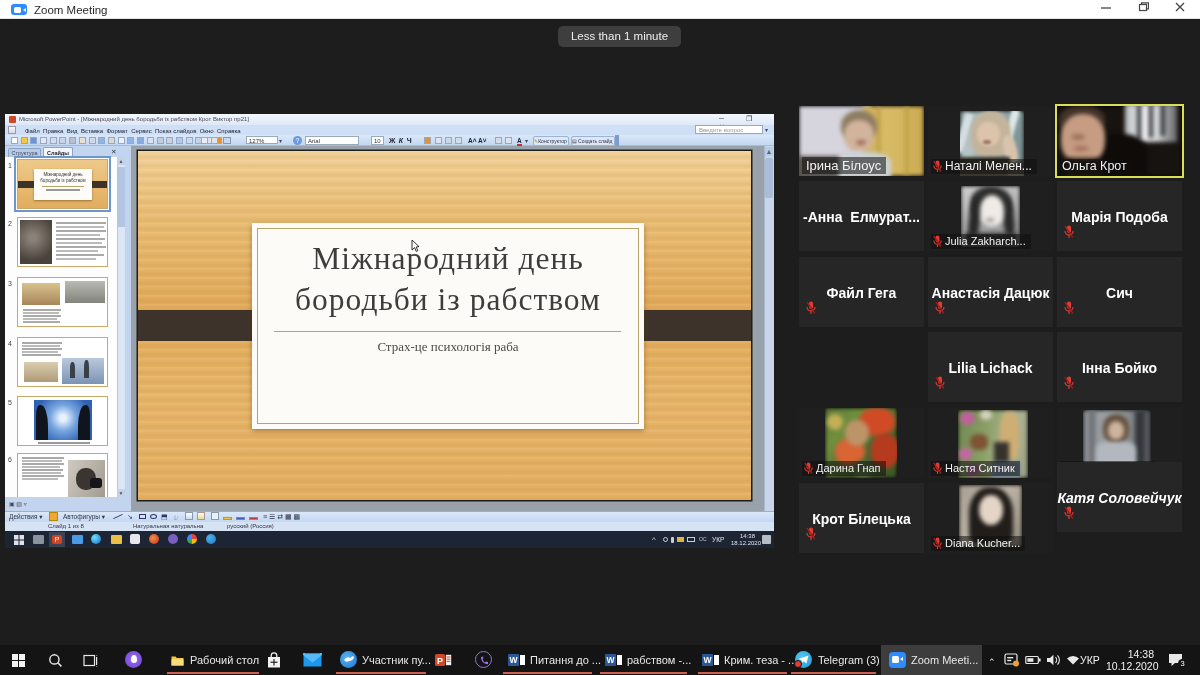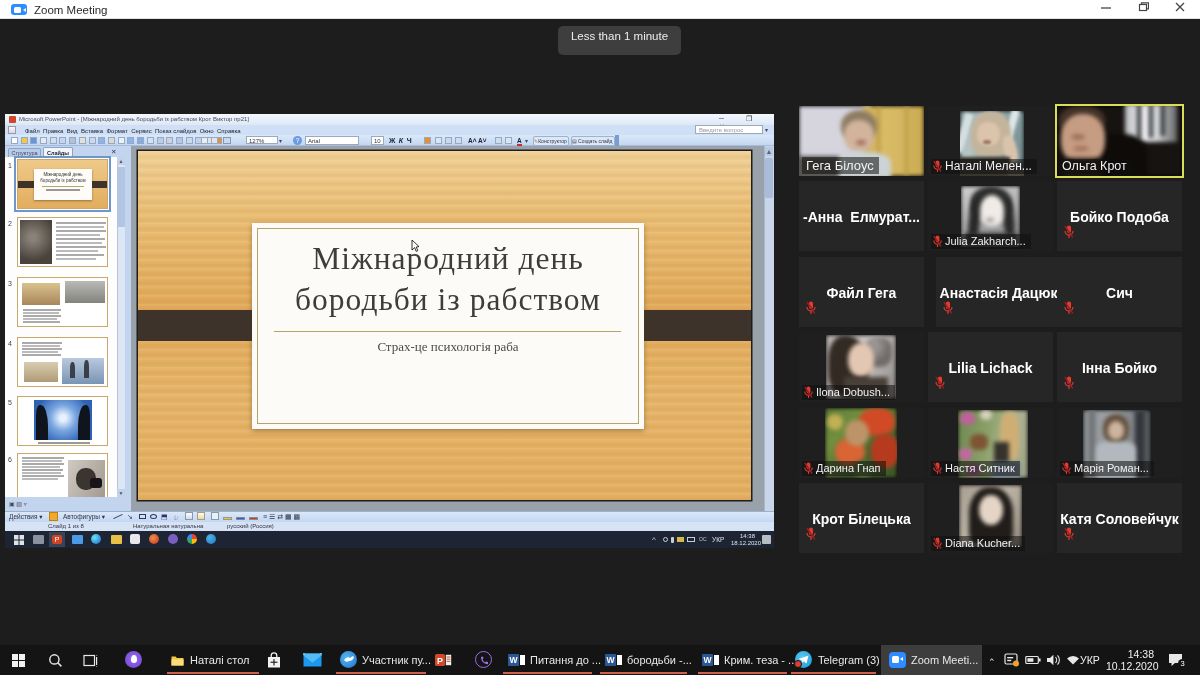--- a/index.html
+++ b/index.html
@@ -9,21 +9,21 @@
 
   
   #ztitle { position:absolute; left:0; top:0; width:1200px; height:19px; background:#ffffff; border-bottom:1px solid #e2e2e2; }
   #ztitle .txt { position:absolute; left:34px; top:4px; font-size:11.5px; color:#2a2a2a; }
   #zicon { position:absolute; left:11px; top:4px; width:16px; height:11px; background:#2d8cff; border-radius:3px; }
   #zicon:before { content:""; position:absolute; left:2.5px; top:2.5px; width:7px; height:6px; background:#fff; border-radius:1.5px; }
   #zicon:after { content:""; position:absolute; right:1.5px; top:3.5px; width:0; height:0; border-top:2px solid transparent; border-bottom:2px solid transparent; border-right:3.5px solid #fff; }
   .winbtn { position:absolute; top:0; width:13px; height:13px; color:#444; font-size:12px; }
 
   
-  #toast { position:absolute; left:558px; top:26px; width:123px; height:29px; background:#3e3e3e; border-radius:5px; color:#ededed; font-size:11.5px; text-align:center; line-height:21px; }
+  #toast { position:absolute; left:558px; top:26px; width:123px; height:21px; background:#3e3e3e; border-radius:5px; color:#ededed; font-size:11.5px; text-align:center; line-height:21px; }
 
   
   #share { position:absolute; left:5px; top:114px; width:769px; height:434px; background:#9aa2ac; }
   #ppt-title { position:absolute; left:0; top:0; width:769px; height:11px; background:linear-gradient(#f4f8fd,#dde8f6); font-size:6px; color:#555; }
   #ppt-menu { position:absolute; left:0; top:11px; width:769px; height:10px; background:#cedff6; font-size:7px; color:#223; }
   #ppt-tool { position:absolute; left:0; top:21px; width:769px; height:11px; background:linear-gradient(#dbe8f9,#c2d7f2); border-bottom:1px solid #a8bcd8; }
   #ppt-left { position:absolute; left:0; top:32px; width:126px; height:365px; background:#c3d4ee; }
   #ppt-slidearea { position:absolute; left:126px; top:32px; width:643px; height:365px; background:#99a1ab; }
   #ppt-draw { position:absolute; left:0; top:397px; width:769px; height:11px; background:linear-gradient(#dbe8f9,#c2d7f2); border-top:1px solid #9ab0cc; }
   #ppt-status { position:absolute; left:0; top:408px; width:769px; height:9px; background:#d6e3f4; font-size:6px; color:#334; }
@@ -290,21 +290,21 @@
       <div class="abs" style="left:0;top:0;width:72px;height:70px;background:#d6d5de;"></div>
       <div class="abs" style="left:64px;top:0;width:61px;height:70px;background:linear-gradient(90deg,#cdae58 0%,#d9bc66 30%,#d4b660 70%,#c9a94f 100%);"></div>
       <div class="abs" style="left:78px;top:0;width:3px;height:70px;background:#b99a42;"></div>
       <div class="abs" style="left:106px;top:0;width:3px;height:70px;background:#b99a42;"></div>
       <div class="abs" style="left:42px;top:4px;width:36px;height:30px;background:#8d7c62;border-radius:50% 50% 40% 40%;"></div>
       <div class="abs" style="left:45px;top:14px;width:30px;height:32px;background:#d2b49c;border-radius:46%;"></div>
       <div class="abs" style="left:57px;top:34px;width:10px;height:5px;background:#a06a5c;border-radius:50%;"></div>
       <div class="abs" style="left:36px;top:46px;width:56px;height:26px;background:#ccd3d6;border-radius:40% 40% 0 0;"></div>
       <div class="abs" style="left:-4px;top:50px;width:44px;height:22px;background:#56524e;"></div>
     </div>
-    <div class="vlabel" style="padding-left:4px;font-size:13px;height:17px;">Гега Білоус</div>
+    <div class="vlabel" style="padding-left:4px;font-size:13px;height:17px;">Ірина Білоус</div>
   </div>
 
   <div class="cell" style="left:928px; top:106px; background:#1f1f1f;">
     <div class="vid" style="left:32px;top:5px;width:64px;height:65px;">
       <div class="abs" style="left:0;top:0;width:64px;height:65px;background:linear-gradient(115deg,#93a8aa 0%,#b9c6c6 30%,#8aa0a2 55%,#708a8c 100%);"></div>
       <div class="abs" style="left:46px;top:-2px;width:8px;height:44px;background:#dde6e8;transform:rotate(16deg);filter:blur(1.5px);"></div>
       <div class="abs" style="left:0px;top:2px;width:8px;height:40px;background:#d5dfe2;transform:rotate(16deg);filter:blur(1.5px);"></div>
       <div class="abs" style="left:11px;top:0px;width:40px;height:46px;background:#c4b49c;border-radius:48% 48% 36% 36%;filter:blur(1.5px);"></div>
       <div class="abs" style="left:17px;top:11px;width:23px;height:24px;background:#dcc3ab;border-radius:46%;filter:blur(1.5px);"></div>
       <div class="abs" style="left:23px;top:29px;width:8px;height:4px;background:#9a7262;border-radius:50%;filter:blur(1px);"></div>
@@ -356,72 +356,57 @@
     </div>
     <div class="vlabel"><svg width="9" height="13" viewBox="0 0 9 13">
           <rect x="2.6" y="0.5" width="3.8" height="7" rx="1.9" fill="#e23b30"></rect>
           <path d="M0.8 5.5 a3.7 3.7 0 0 0 7.4 0" fill="none" stroke="#e23b30" stroke-width="1.1"></path>
           <line x1="4.5" y1="9.6" x2="4.5" y2="12" stroke="#e23b30" stroke-width="1.1"></line>
           <line x1="0.8" y1="1" x2="8" y2="11.5" stroke="#9c1f1f" stroke-width="1.4"></line>
         </svg>Julia Zakharch...</div>
   </div>
 
   <div class="cell" style="left:1057px; top:181px;">
-    <div class="cname">Бойко Подоба</div>
+    <div class="cname">Марія Подоба</div>
     <div class="micfree"><svg width="10" height="14" viewBox="0 0 9 13">
           <rect x="2.6" y="0.5" width="3.8" height="7" rx="1.9" fill="#e23b30"></rect>
           <path d="M0.8 5.5 a3.7 3.7 0 0 0 7.4 0" fill="none" stroke="#e23b30" stroke-width="1.1"></path>
           <line x1="4.5" y1="9.6" x2="4.5" y2="12" stroke="#e23b30" stroke-width="1.1"></line>
           <line x1="0.8" y1="1" x2="8" y2="11.5" stroke="#9c1f1f" stroke-width="1.4"></line>
         </svg></div>
   </div>
 
   <div class="cell" style="left:799px; top:257px;">
     <div class="cname">Файл Гега</div>
     <div class="micfree"><svg width="10" height="14" viewBox="0 0 9 13">
           <rect x="2.6" y="0.5" width="3.8" height="7" rx="1.9" fill="#e23b30"></rect>
           <path d="M0.8 5.5 a3.7 3.7 0 0 0 7.4 0" fill="none" stroke="#e23b30" stroke-width="1.1"></path>
           <line x1="4.5" y1="9.6" x2="4.5" y2="12" stroke="#e23b30" stroke-width="1.1"></line>
           <line x1="0.8" y1="1" x2="8" y2="11.5" stroke="#9c1f1f" stroke-width="1.4"></line>
         </svg></div>
   </div>
-  <div class="cell" style="left:928px; top:257px;margin-left:8px;">
+  <div class="cell" style="left:928px; top:257px;">
     <div class="cname">Анастасія Дацюк</div>
     <div class="micfree"><svg width="10" height="14" viewBox="0 0 9 13">
           <rect x="2.6" y="0.5" width="3.8" height="7" rx="1.9" fill="#e23b30"></rect>
           <path d="M0.8 5.5 a3.7 3.7 0 0 0 7.4 0" fill="none" stroke="#e23b30" stroke-width="1.1"></path>
           <line x1="4.5" y1="9.6" x2="4.5" y2="12" stroke="#e23b30" stroke-width="1.1"></line>
           <line x1="0.8" y1="1" x2="8" y2="11.5" stroke="#9c1f1f" stroke-width="1.4"></line>
         </svg></div>
   </div>
   <div class="cell" style="left:1057px; top:257px;">
     <div class="cname">Сич</div>
     <div class="micfree"><svg width="10" height="14" viewBox="0 0 9 13">
           <rect x="2.6" y="0.5" width="3.8" height="7" rx="1.9" fill="#e23b30"></rect>
           <path d="M0.8 5.5 a3.7 3.7 0 0 0 7.4 0" fill="none" stroke="#e23b30" stroke-width="1.1"></path>
           <line x1="4.5" y1="9.6" x2="4.5" y2="12" stroke="#e23b30" stroke-width="1.1"></line>
           <line x1="0.8" y1="1" x2="8" y2="11.5" stroke="#9c1f1f" stroke-width="1.4"></line>
         </svg></div>
   </div>
 
-  <div class="cell" style="left:799px; top:332px; background:#1f1f1f;">
-    <div class="vid" style="left:27px;top:3px;width:70px;height:64px;">
-      <div class="abs" style="left:0;top:0;width:70px;height:64px;background:linear-gradient(115deg,#b9b4b2 0%,#cfc9c6 45%,#8e8a88 100%);"></div>
-      <div class="abs" style="left:38px;top:2px;width:28px;height:30px;background:radial-gradient(circle at 30% 30%,#9a9492 20%,#6e6a68 60%);border-radius:40%;"></div>
-      <div class="abs" style="left:2px;top:0px;width:40px;height:62px;background:#332a24;border-radius:40% 55% 30% 40%;"></div>
-      <div class="abs" style="left:22px;top:8px;width:26px;height:34px;background:#e3c7b2;border-radius:48%;"></div>
-      <div class="abs" style="left:18px;top:42px;width:44px;height:22px;background:#4a403a;"></div>
-    </div>
-    <div class="vlabel"><svg width="9" height="13" viewBox="0 0 9 13">
-          <rect x="2.6" y="0.5" width="3.8" height="7" rx="1.9" fill="#e23b30"></rect>
-          <path d="M0.8 5.5 a3.7 3.7 0 0 0 7.4 0" fill="none" stroke="#e23b30" stroke-width="1.1"></path>
-          <line x1="4.5" y1="9.6" x2="4.5" y2="12" stroke="#e23b30" stroke-width="1.1"></line>
-          <line x1="0.8" y1="1" x2="8" y2="11.5" stroke="#9c1f1f" stroke-width="1.4"></line>
-        </svg>Ilona Dobush...</div>
-  </div>
   <div class="cell" style="left:928px; top:332px;">
     <div class="cname">Lilia Lichack</div>
     <div class="micfree"><svg width="10" height="14" viewBox="0 0 9 13">
           <rect x="2.6" y="0.5" width="3.8" height="7" rx="1.9" fill="#e23b30"></rect>
           <path d="M0.8 5.5 a3.7 3.7 0 0 0 7.4 0" fill="none" stroke="#e23b30" stroke-width="1.1"></path>
           <line x1="4.5" y1="9.6" x2="4.5" y2="12" stroke="#e23b30" stroke-width="1.1"></line>
           <line x1="0.8" y1="1" x2="8" y2="11.5" stroke="#9c1f1f" stroke-width="1.4"></line>
         </svg></div>
   </div>
   <div class="cell" style="left:799px; top:408px; background:#1f1f1f;">
@@ -504,21 +489,21 @@
       <div class="abs" style="left:10px;top:2px;width:44px;height:58px;background:#211d1a;border-radius:45% 45% 20% 20%;"></div>
       <div class="abs" style="left:20px;top:10px;width:24px;height:30px;background:#e4d5c6;border-radius:48%;"></div>
     </div>
     <div class="vlabel"><svg width="9" height="13" viewBox="0 0 9 13">
           <rect x="2.6" y="0.5" width="3.8" height="7" rx="1.9" fill="#e23b30"></rect>
           <path d="M0.8 5.5 a3.7 3.7 0 0 0 7.4 0" fill="none" stroke="#e23b30" stroke-width="1.1"></path>
           <line x1="4.5" y1="9.6" x2="4.5" y2="12" stroke="#e23b30" stroke-width="1.1"></line>
           <line x1="0.8" y1="1" x2="8" y2="11.5" stroke="#9c1f1f" stroke-width="1.4"></line>
         </svg>Diana Kucher...</div>
   </div>
-  <div class="cell" style="left:1057px; top:483px;">
+  <div class="cell" style="left:1057px; top:462px;font-style:italic;">
     <div class="cname">Катя Соловейчук</div>
     <div class="micfree"><svg width="10" height="14" viewBox="0 0 9 13">
           <rect x="2.6" y="0.5" width="3.8" height="7" rx="1.9" fill="#e23b30"></rect>
           <path d="M0.8 5.5 a3.7 3.7 0 0 0 7.4 0" fill="none" stroke="#e23b30" stroke-width="1.1"></path>
           <line x1="4.5" y1="9.6" x2="4.5" y2="12" stroke="#e23b30" stroke-width="1.1"></line>
           <line x1="0.8" y1="1" x2="8" y2="11.5" stroke="#9c1f1f" stroke-width="1.4"></line>
         </svg></div>
   </div>
 
   <div id="tbar">
@@ -536,21 +521,21 @@
         <rect x="1" y="2.5" width="10.5" height="10" fill="none" stroke="#e8e8e8" stroke-width="1.2"></rect>
         <path d="M13.6 4 v8 M13.6 2 v0.5 M13.6 13 v0.5" stroke="#e8e8e8" stroke-width="1.2"></path>
       </svg>
     <div class="abs" style="left:125px;top:6px;width:17px;height:17px;background:radial-gradient(circle at 50% 45%,#9a6ef0,#6d3fd4);border-radius:50%;"></div>
     <div class="abs" style="left:130.5px;top:10px;width:6px;height:8px;background:#fff;border-radius:50% 50% 50% 50% / 60% 60% 40% 40%;"></div>
     <div class="abs" style="left:171px;top:8px;width:13px;height:13px;">
       <svg width="13" height="13" viewBox="0 0 13 13">
           <path d="M0.5 2.5 h4 l1.4 1.6 h6.6 v7.4 h-12 z" fill="#f5c842"></path>
           <path d="M0.5 5.4 h12 v6.1 h-12 z" fill="#fadd7d"></path>
         </svg></div>
-    <div class="btxt" style="left:190px;">Наталі стол</div>
+    <div class="btxt" style="left:190px;">Рабочий стол</div>
     <div class="uline" style="left:167px;width:92px;"></div>
     <svg class="abs" style="left:266px;top:7px;" width="16" height="17" viewBox="0 0 16 17">
         <path d="M2 5 h12 v10.5 h-12 z" fill="#f2f2f2"></path>
         <path d="M5.2 5 v-1.4 a2.8 2.8 0 0 1 5.6 0 V5" fill="none" stroke="#f2f2f2" stroke-width="1.3"></path>
         <line x1="8" y1="7" x2="8" y2="13.5" stroke="#141414" stroke-width="1.1"></line>
         <line x1="4.5" y1="10.2" x2="11.5" y2="10.2" stroke="#141414" stroke-width="1.1"></line>
       </svg>
     <svg class="abs" style="left:303px;top:8px;" width="19" height="14" viewBox="0 0 19 14">
         <rect x="0.5" y="0.5" width="18" height="13" fill="#1a99ee"></rect>
         <path d="M0.5 0.5 L9.5 8 L18.5 0.5" fill="none" stroke="#fff" stroke-width="1.4"></path>
@@ -572,21 +557,21 @@
           <rect x="11.6" y="8.8" width="3.8" height="1.2" fill="#c87454"></rect>
         </svg></div>
     <div class="abs" style="left:475px;top:6px;width:17px;height:17px;border:1.6px solid #9b6fe8;border-radius:50%;"></div>
     <svg class="abs" style="left:479.5px;top:10.5px;" width="9" height="9" viewBox="0 0 9 9">
         <path d="M1 1 Q1 5 4 7 Q6 8.5 8 8 L8 6 L6 5.5 L5 6.5 Q3 5 2.5 3 L3.5 2.5 L3 0.5 Z" fill="#9b6fe8"></path>
       </svg>
     <div class="wicon" style="left:508px;"></div>
     <div class="btxt" style="left:530px;">Питання до ...</div>
     <div class="uline" style="left:503px;width:89px;"></div>
     <div class="wicon" style="left:605px;"></div>
-    <div class="btxt" style="left:627px;">бородьби -...</div>
+    <div class="btxt" style="left:627px;">рабством -...</div>
     <div class="uline" style="left:600px;width:87px;"></div>
     <div class="wicon" style="left:702px;"></div>
     <div class="btxt" style="left:724px;">Крим. теза - ...</div>
     <div class="uline" style="left:698px;width:89px;"></div>
     <div class="abs" style="left:795px;top:6px;width:17px;height:17px;background:radial-gradient(circle at 40% 35%,#54c8f0,#1d98d8);border-radius:50%;"></div>
     <svg class="abs" style="left:798px;top:10px;" width="11" height="9" viewBox="0 0 11 9">
         <path d="M0.5 4 L10.5 0.5 L8.4 8.5 L5.6 6.2 L4 8 L3.6 5.2 Z" fill="#fff"></path>
       </svg>
     <div class="abs" style="left:794px;top:15px;width:8px;height:8px;background:#e03e2f;border-radius:50%;border:1px solid #141414;"></div>
     <div class="btxt" style="left:818px;">Telegram (3)</div>

